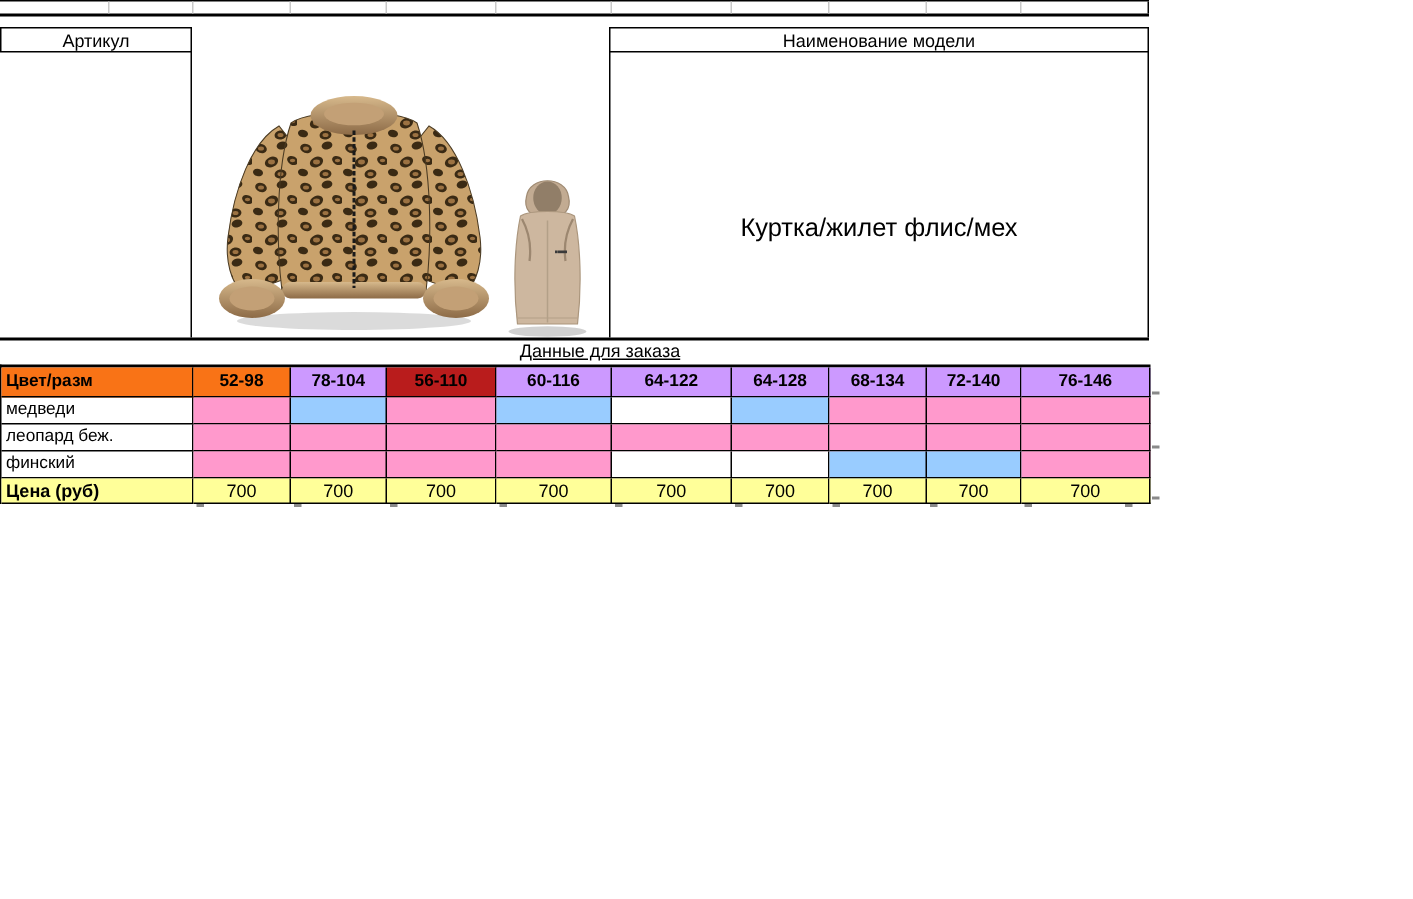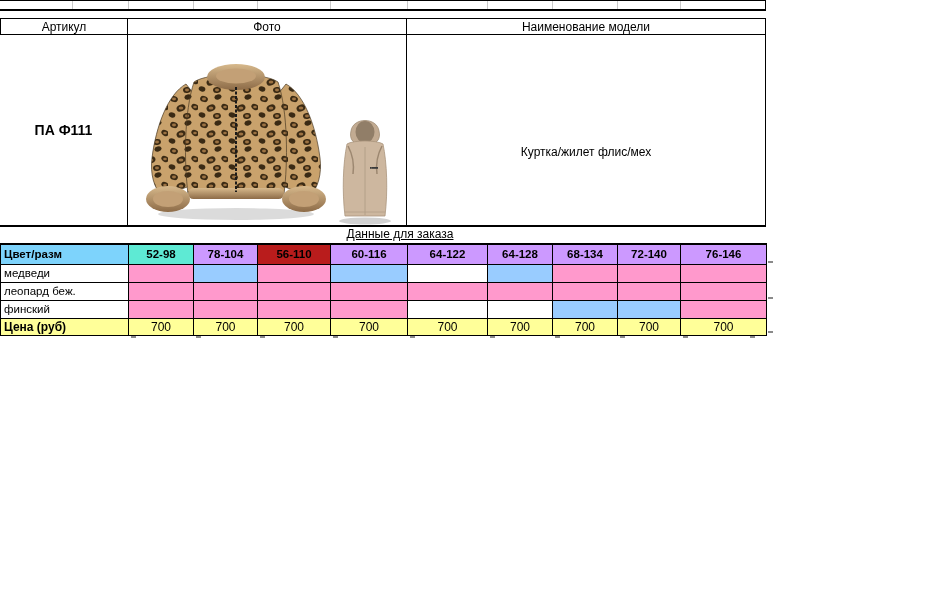--- a/index.html
+++ b/index.html
@@ -17,21 +17,21 @@
     display:flex;align-items:center;justify-content:center;font-size:12px;background:#fff;}
   #h-articul{left:0;width:128px;}
   #h-photo{left:127px;width:280px;}
   #h-model{left:406px;width:360px;}
   
   .vline{position:absolute;top:34px;height:191px;width:1px;background:#000;}
   .articul-cell{position:absolute;left:0;top:34px;width:127px;height:191px;
     display:flex;align-items:center;justify-content:center;font-weight:bold;font-size:14px;}
   .photo-cell{position:absolute;left:128px;top:34px;width:278px;height:191px;}
   .model-cell{position:absolute;left:407px;top:34px;width:358px;height:235px;
-    display:flex;align-items:center;justify-content:center;font-size:12px;}
+    display:flex;align-items:center;justify-content:center;font-size:17px;}
   .jacket-img{position:absolute;left:10px;top:8px;}
   .vest-img{position:absolute;left:202px;top:77px;}
   .thickline{position:absolute;left:0;top:225px;width:766px;height:2px;background:#000;}
   .order-title{position:absolute;left:34px;top:227px;width:732px;height:16px;
     text-align:center;font-size:12px;text-decoration:underline;}
   
   #order-table{position:absolute;left:0;top:243px;display:grid;
     grid-template-columns:128px 65px 64px 73px 77px 80px 65px 65px 63px 86px;
     grid-template-rows:20px 18px 18px 18px 17px;
     border-top:2px solid #000;border-left:1px solid #000;}
@@ -60,34 +60,28 @@
       <div class="topgrid" style="left: 487px;"></div>
       <div class="topgrid" style="left: 552px;"></div>
       <div class="topgrid" style="left: 617px;"></div>
       <div class="topgrid" style="left: 680px;"></div>
       <div class="topedge"></div>
     </div>
 
   <div class="hcell" id="h-articul">
     <span>Артикул</span>
   </div>
-  <div class="hcell" id="h-photo">
-    <span>Фото</span>
-  </div>
   <div class="hcell" id="h-model">
     <span>Наименование модели</span>
   </div>
 
   <div class="vline" style="left:127px;"></div>
   <div class="vline" style="left:406px;"></div>
   <div class="vline" style="left:765px;"></div>
 
-  <div class="articul-cell">
-    <span>ПА Ф111</span>
-  </div>
 
   <div class="photo-cell">
 
     <svg class="jacket-img" width="196" height="182" viewBox="0 0 196 182">
       <defs>
         <pattern id="leoPat" width="30" height="26" patternUnits="userSpaceOnUse">
           <rect width="30" height="26" fill="#C9A26C"></rect>
           <g fill="#3A2A14">
             <ellipse cx="6" cy="5" rx="4" ry="3" transform="rotate(20 6 5)"></ellipse>
             <ellipse cx="20" cy="3" rx="3.6" ry="2.6" transform="rotate(-15 20 3)"></ellipse>
@@ -140,22 +134,22 @@
     <span>Куртка/жилет флис/мех</span>
   </div>
 
   <div class="thickline"></div>
 
   <div class="order-title">
     <span>Данные для заказа</span>
   </div>
 
   <div id="order-table">
-      <div class="ot-cell ot-corner" style="background: #7dd3fc;">Цвет/разм</div>
-      <div class="ot-cell ot-size" style="background: #5eead4;">52-98</div>
+      <div class="ot-cell ot-corner" style="background: #f97316;">Цвет/разм</div>
+      <div class="ot-cell ot-size" style="background: #f97316;">52-98</div>
       <div class="ot-cell ot-size" style="background: rgb(204, 153, 255);">78-104</div>
       <div class="ot-cell ot-size" style="background: #b91c1c;">56-110</div>
       <div class="ot-cell ot-size" style="background: rgb(204, 153, 255);">60-116</div>
       <div class="ot-cell ot-size" style="background: rgb(204, 153, 255);">64-122</div>
       <div class="ot-cell ot-size" style="background: rgb(204, 153, 255);">64-128</div>
       <div class="ot-cell ot-size" style="background: rgb(204, 153, 255);">68-134</div>
       <div class="ot-cell ot-size" style="background: rgb(204, 153, 255);">72-140</div>
       <div class="ot-cell ot-size" style="background: rgb(204, 153, 255);">76-146</div>
       <div class="ot-cell ot-label">медведи</div>
       <div class="ot-cell ot-avail" style="background: rgb(255, 153, 204);"></div>

